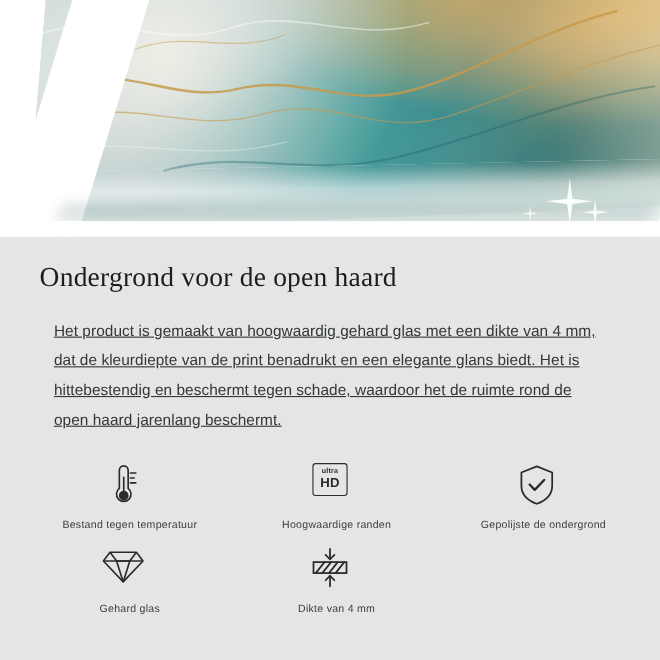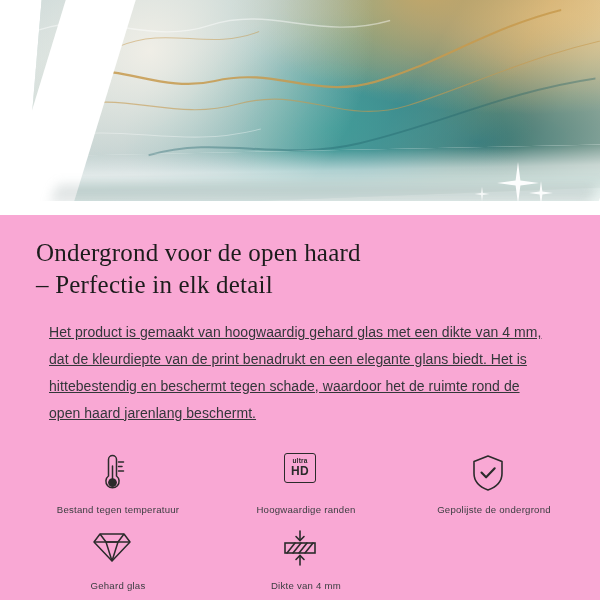--- a/index.html
+++ b/index.html
@@ -10,21 +10,21 @@
     width: 600px;
     height: 600px;
     background: #ffffff;
     font-family: "Liberation Sans", sans-serif;
     overflow: hidden;
   }
   .page {
     position: relative;
     width: 600px;
     height: 600px;
-    background: #f9a8d4;
+    background: #e5e5e5;
     overflow: hidden;
   }
 
   
   .hero {
     position: relative;
     width: 600px;
     height: 215px;
     overflow: hidden;
     background: #ffffff;
@@ -217,21 +217,20 @@
       <path d="M13 1 L14.4 11.6 L25 13 L14.4 14.4 L13 25 L11.6 14.4 L1 13 L11.6 11.6 Z" fill="#ffffff" opacity="0.9"></path>
     </svg>
     <svg class="sparkle" style="left:474px; top:186px;" width="16" height="16" viewBox="0 0 16 16">
       <path d="M8 0.6 L8.9 7.1 L15.4 8 L8.9 8.9 L8 15.4 L7.1 8.9 L0.6 8 L7.1 7.1 Z" fill="#ffffff" opacity="0.8"></path>
     </svg>
   </div>
 
   <div class="content">
     <h1 class="title">
       <span class="line">Ondergrond voor de open haard</span>
-      <span class="line">– Perfectie in elk detail</span>
     </h1>
     <p class="desc">Het product is gemaakt van hoogwaardig gehard glas met een dikte van 4 mm, dat de kleurdiepte van de print benadrukt en een elegante glans biedt. Het is hittebestendig en beschermt tegen schade, waardoor het de ruimte rond de open haard jarenlang beschermt.</p>
   </div>
 
   <div class="features">
 
     <div class="feature">
       <div class="feature-icon">
         <svg width="34" height="40" viewBox="0 0 34 40">
           <g fill="none" stroke="#2b2b2b" stroke-width="1.5" stroke-linecap="round">

